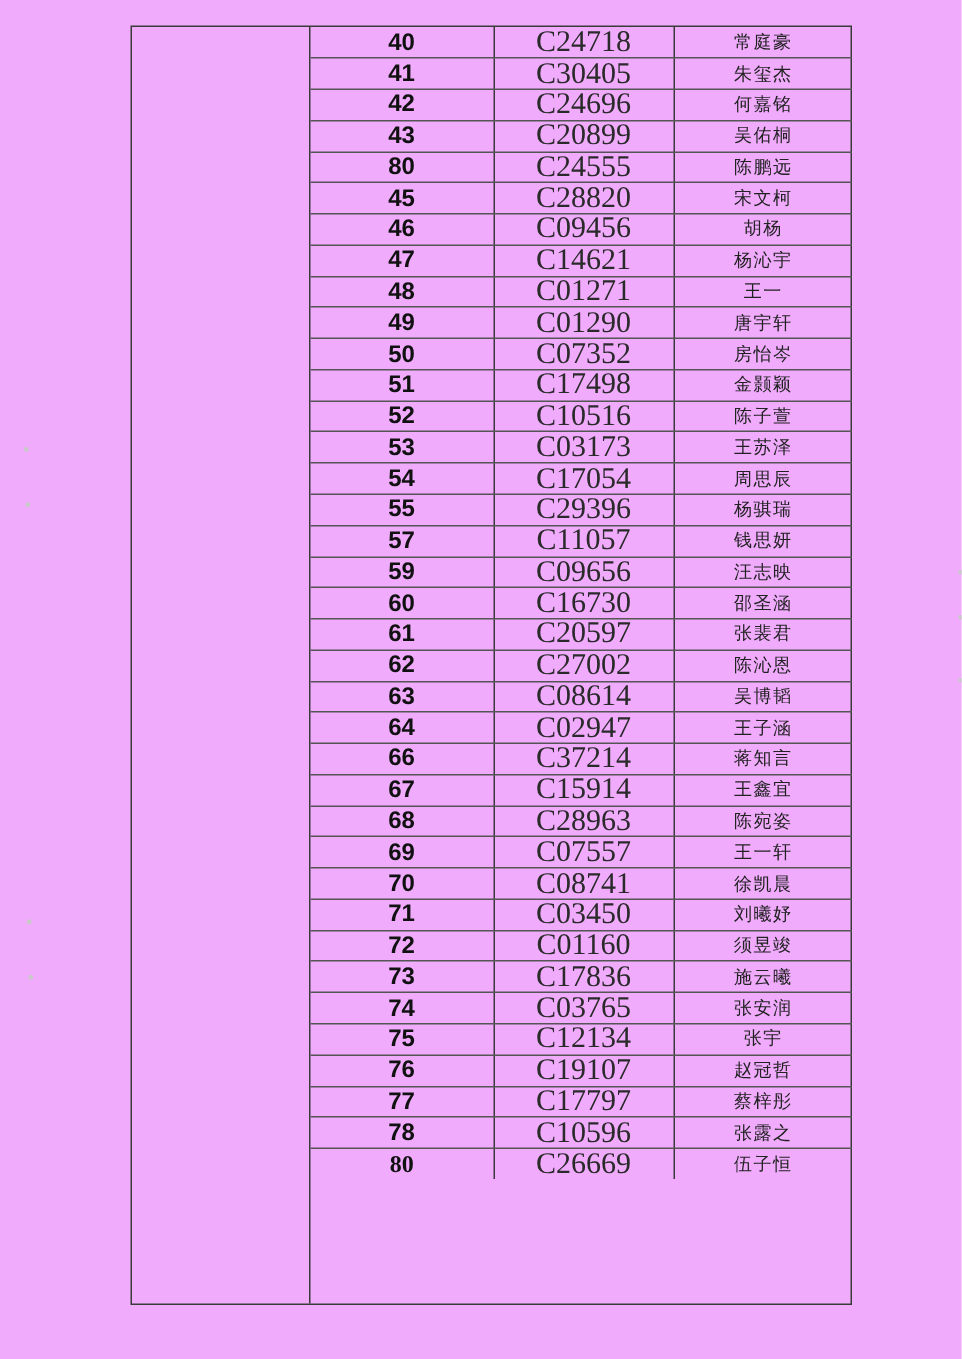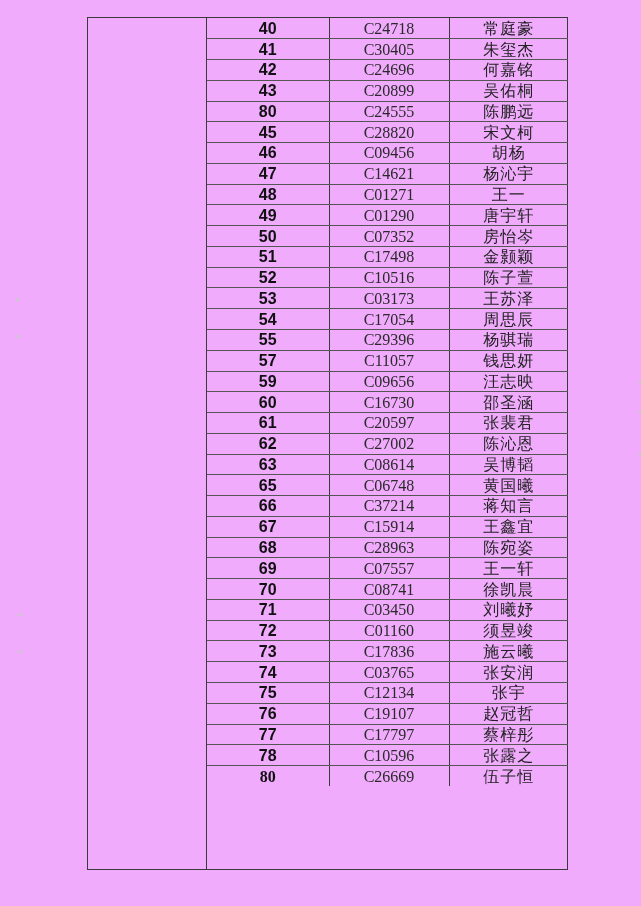--- a/index.html
+++ b/index.html
@@ -65,27 +65,27 @@
     td.col-no {
       width: 122px;
       font-family: "Liberation Sans", sans-serif;
       font-weight: bold;
       font-size: 16px;
       color: #111;
     }
     td.col-id {
       width: 120px;
       font-family: "Liberation Serif", serif;
-      font-size: 16px;
+      font-size: 20px;
       color: #2a2a2a;
     }
     td.col-name {
       width: 119px;
       font-family: "DejaVu Sans", sans-serif;
-      font-size: 16px;
+      font-size: 12px;
       color: #222;
       letter-spacing: 1px;
     }
     .scan-speck {
       position: absolute;
       width: 3px; height: 3px;
       background: #c8c8c8;
       border-radius: 1px;
     }
   </style>
@@ -209,23 +209,23 @@
             <td class="col-no">62</td>
             <td class="col-id">C27002</td>
             <td class="col-name">陈沁恩</td>
           </tr>
           <tr>
             <td class="col-no">63</td>
             <td class="col-id">C08614</td>
             <td class="col-name">吴博韬</td>
           </tr>
           <tr>
-            <td class="col-no">65</td>
-            <td class="col-id">C06748</td>
-            <td class="col-name">黄国曦</td>
+            <td class="col-no">64</td>
+            <td class="col-id">C02947</td>
+            <td class="col-name">王子涵</td>
           </tr>
           <tr>
             <td class="col-no">66</td>
             <td class="col-id">C37214</td>
             <td class="col-name">蒋知言</td>
           </tr>
           <tr>
             <td class="col-no">67</td>
             <td class="col-id">C15914</td>
             <td class="col-name">王鑫宜</td>

